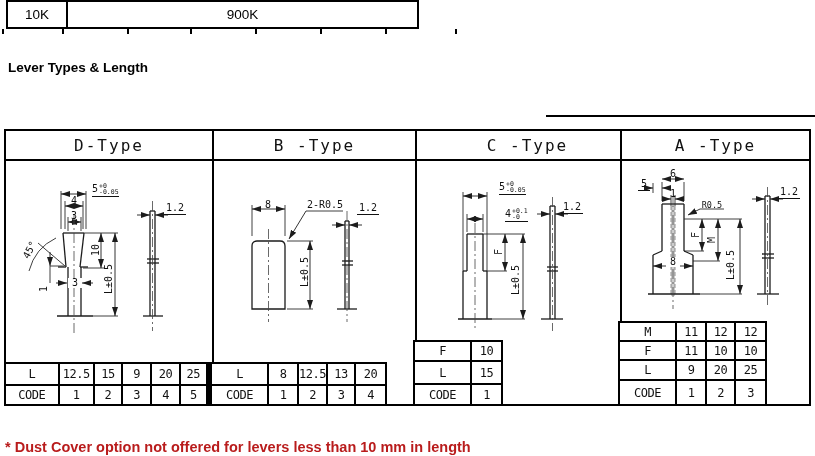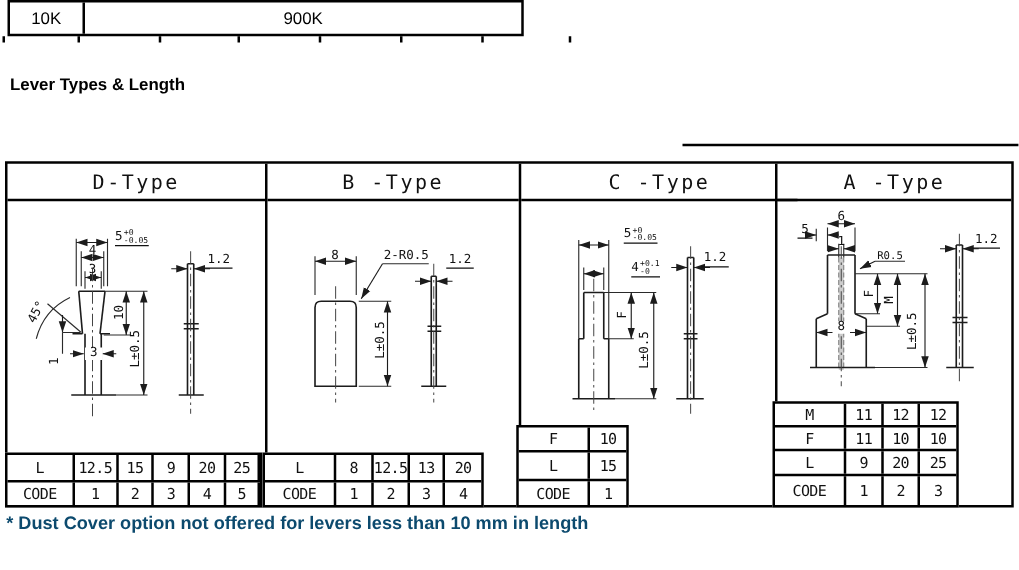--- a/index.html
+++ b/index.html
@@ -15,22 +15,22 @@
         border-right:2px solid #000; }
   .rc:last-child { border-right:none; flex:1; }
   .rstubs { position:absolute; left:2px; top:29px; width:455px; height:5px;
             display:flex; border-left:2px solid #000; border-right:2px solid #000; }
   .sc { border-right:2px solid #000; }
   .sc:last-child { border-right:none; flex:1; }
 
   .heading { position:absolute; left:8px; top:60px;
              font:bold 13.5px "Liberation Sans", sans-serif; color:#000; }
   .edgeline { position:absolute; left:546px; top:115px; width:269px; height:2px; background:#000; }
-  .footnote { position:absolute; left:5px; top:411px;
-              font:bold 14.5px "Liberation Sans", sans-serif; color:#0c4a6e; }
+  .footnote { position:absolute; left:5px; top:439px;
+              font:bold 14.5px "Liberation Sans", sans-serif; color:#b91c1c; }
 
   
   .types { position:absolute; left:4px; top:129px; width:807px; height:277px;
            border:2px solid #000; }
   .pdiv { position:absolute; top:0; width:2px; height:100%; background:#000; }
   .phead { position:absolute; top:0; height:30px; border-bottom:2px solid #000;
            display:flex; align-items:center; justify-content:center; }
   .ptitle { font:16px "DejaVu Sans Mono", monospace; letter-spacing:2px; color:#111; }
 
   

